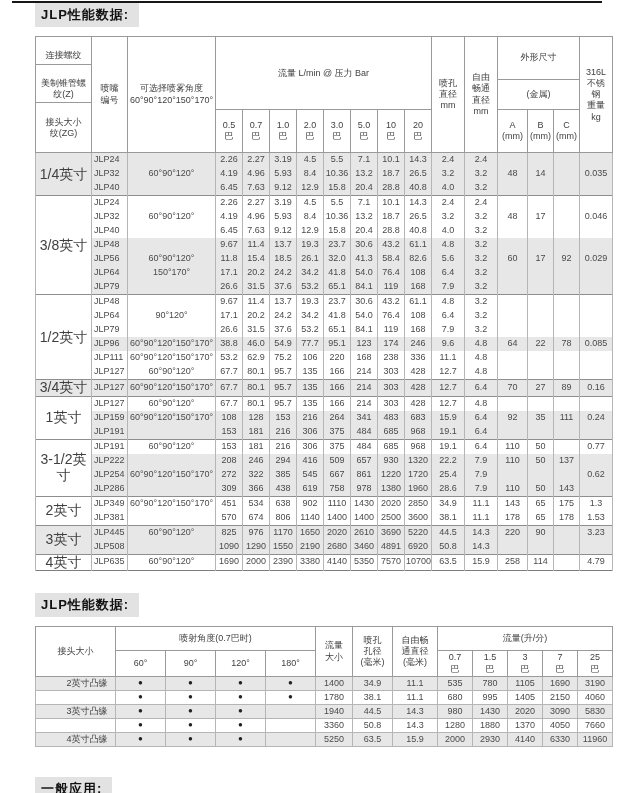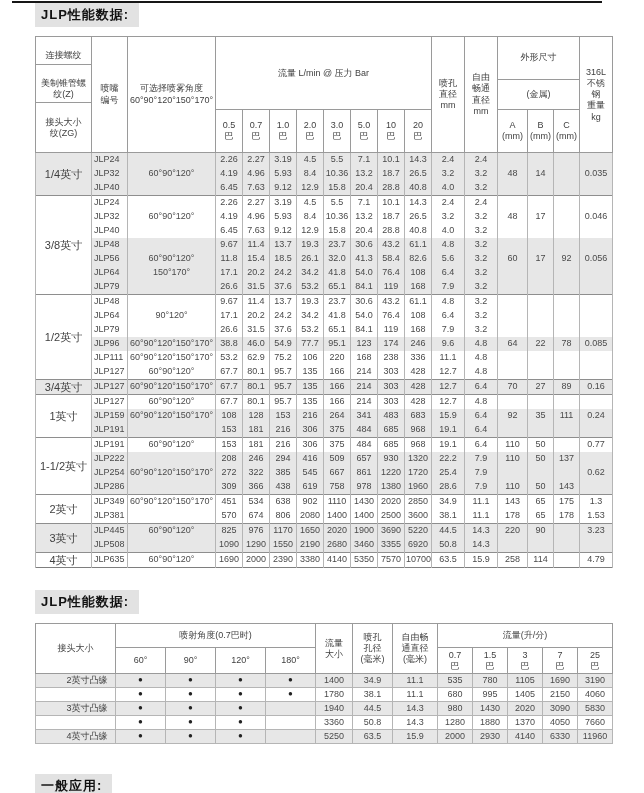--- a/index.html
+++ b/index.html
@@ -27,21 +27,21 @@
   thead th{
     border:1px solid #9a9a9a;white-space:pre-line;
     line-height:1.25;padding:1px;color:#3f3f3f;
   }
   #t1 tbody td{
     height:14px;line-height:1.1;
     border-left:1px solid #b5b5b5;border-right:1px solid #b5b5b5;
   }
   #t1 tbody tr.gtop td{border-top:1px solid #8e8e8e;}
   #t1 tbody tr.shade td{background:#e7e7e7;}
-  #t1 tbody td.size{background:#ffffff;font-size:11px;color:#3f3f3f;}
+  #t1 tbody td.size{background:#ffffff;font-size:14px;color:#3f3f3f;}
   #t1 tbody td.model{text-align:left;padding-left:2px;}
   .stack{padding:0;}
   .stack div{border-bottom:1px solid #9a9a9a;padding:2px 0;white-space:pre-line;}
   .stack div:last-child{border-bottom:none;}
   .title2{margin-top:22px;}
   .t2-wrap{margin-top:9px;}
   #t2 tbody td{
     height:13px;line-height:1.1;border:1px solid #b5b5b5;
   }
   #t2 tbody tr.shade td{background:#e7e7e7;}
@@ -272,21 +272,21 @@
             <td class="num">26.1</td>
             <td class="num">32.0</td>
             <td class="num">41.3</td>
             <td class="num">58.4</td>
             <td class="num">82.6</td>
             <td class="num">5.6</td>
             <td class="num">3.2</td>
             <td class="num">60</td>
             <td class="num">17</td>
             <td class="num">92</td>
-            <td class="num">0.056</td>
+            <td class="num">0.029</td>
           </tr>
           <tr class="shade ">
             <td class="model">JLP64</td>
             <td class="angle">150°170°</td>
             <td class="num">17.1</td>
             <td class="num">20.2</td>
             <td class="num">24.2</td>
             <td class="num">34.2</td>
             <td class="num">41.8</td>
             <td class="num">54.0</td>
@@ -494,21 +494,21 @@
             <td class="num">685</td>
             <td class="num">968</td>
             <td class="num">19.1</td>
             <td class="num">6.4</td>
             <td class="num"></td>
             <td class="num"></td>
             <td class="num"></td>
             <td class="num"></td>
           </tr>
           <tr class="gtop">
-            <td class="size" rowspan="4">1-1/2英寸</td>
+            <td class="size" rowspan="4">3-1/2英寸</td>
             <td class="model">JLP191</td>
             <td class="angle">60°90°120°</td>
             <td class="num">153</td>
             <td class="num">181</td>
             <td class="num">216</td>
             <td class="num">306</td>
             <td class="num">375</td>
             <td class="num">484</td>
             <td class="num">685</td>
             <td class="num">968</td>
@@ -591,61 +591,61 @@
             <td class="num">65</td>
             <td class="num">175</td>
             <td class="num">1.3</td>
           </tr>
           <tr class="">
             <td class="model">JLP381</td>
             <td class="angle"></td>
             <td class="num">570</td>
             <td class="num">674</td>
             <td class="num">806</td>
-            <td class="num">2080</td>
+            <td class="num">1140</td>
             <td class="num">1400</td>
             <td class="num">1400</td>
             <td class="num">2500</td>
             <td class="num">3600</td>
             <td class="num">38.1</td>
             <td class="num">11.1</td>
             <td class="num">178</td>
             <td class="num">65</td>
             <td class="num">178</td>
             <td class="num">1.53</td>
           </tr>
           <tr class="shade gtop">
             <td class="size" rowspan="2">3英寸</td>
             <td class="model">JLP445</td>
             <td class="angle">60°90°120°</td>
             <td class="num">825</td>
             <td class="num">976</td>
             <td class="num">1170</td>
             <td class="num">1650</td>
             <td class="num">2020</td>
-            <td class="num">1900</td>
+            <td class="num">2610</td>
             <td class="num">3690</td>
             <td class="num">5220</td>
             <td class="num">44.5</td>
             <td class="num">14.3</td>
             <td class="num">220</td>
             <td class="num">90</td>
             <td class="num"></td>
             <td class="num">3.23</td>
           </tr>
           <tr class="shade ">
             <td class="model">JLP508</td>
             <td class="angle"></td>
             <td class="num">1090</td>
             <td class="num">1290</td>
             <td class="num">1550</td>
             <td class="num">2190</td>
             <td class="num">2680</td>
             <td class="num">3460</td>
-            <td class="num">3355</td>
+            <td class="num">4891</td>
             <td class="num">6920</td>
             <td class="num">50.8</td>
             <td class="num">14.3</td>
             <td class="num"></td>
             <td class="num"></td>
             <td class="num"></td>
             <td class="num"></td>
           </tr>
           <tr class="gtop">
             <td class="size" rowspan="1">4英寸</td>

